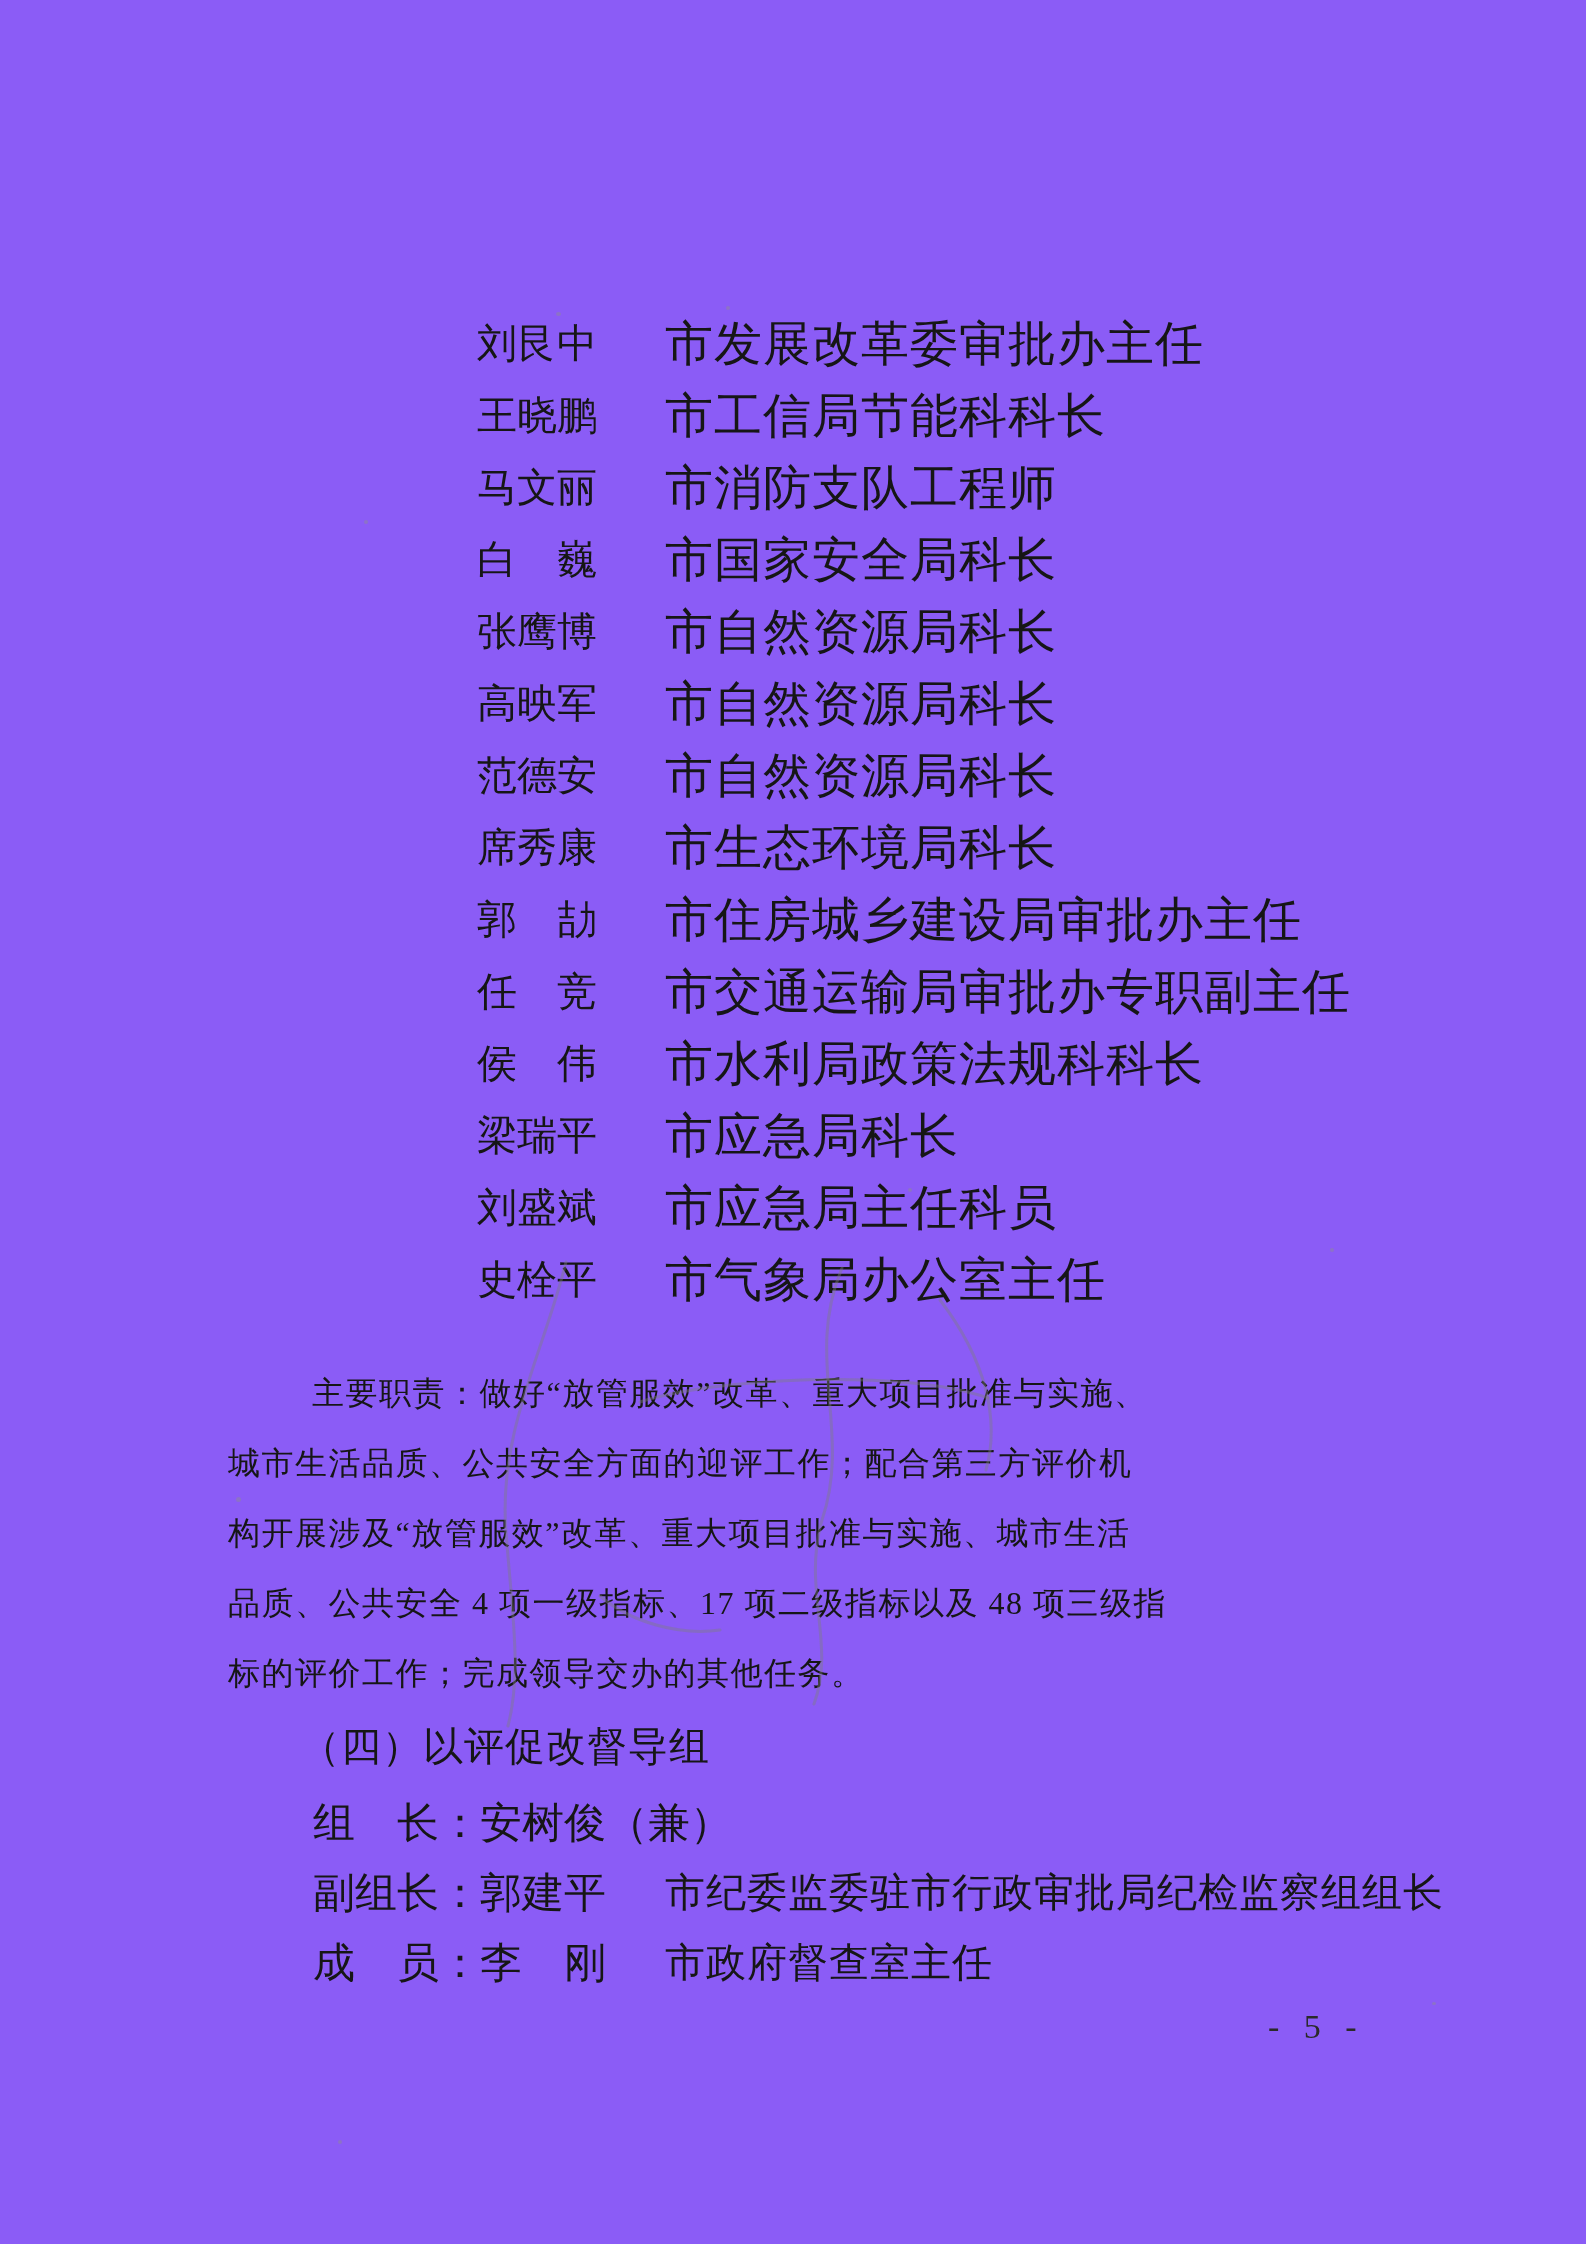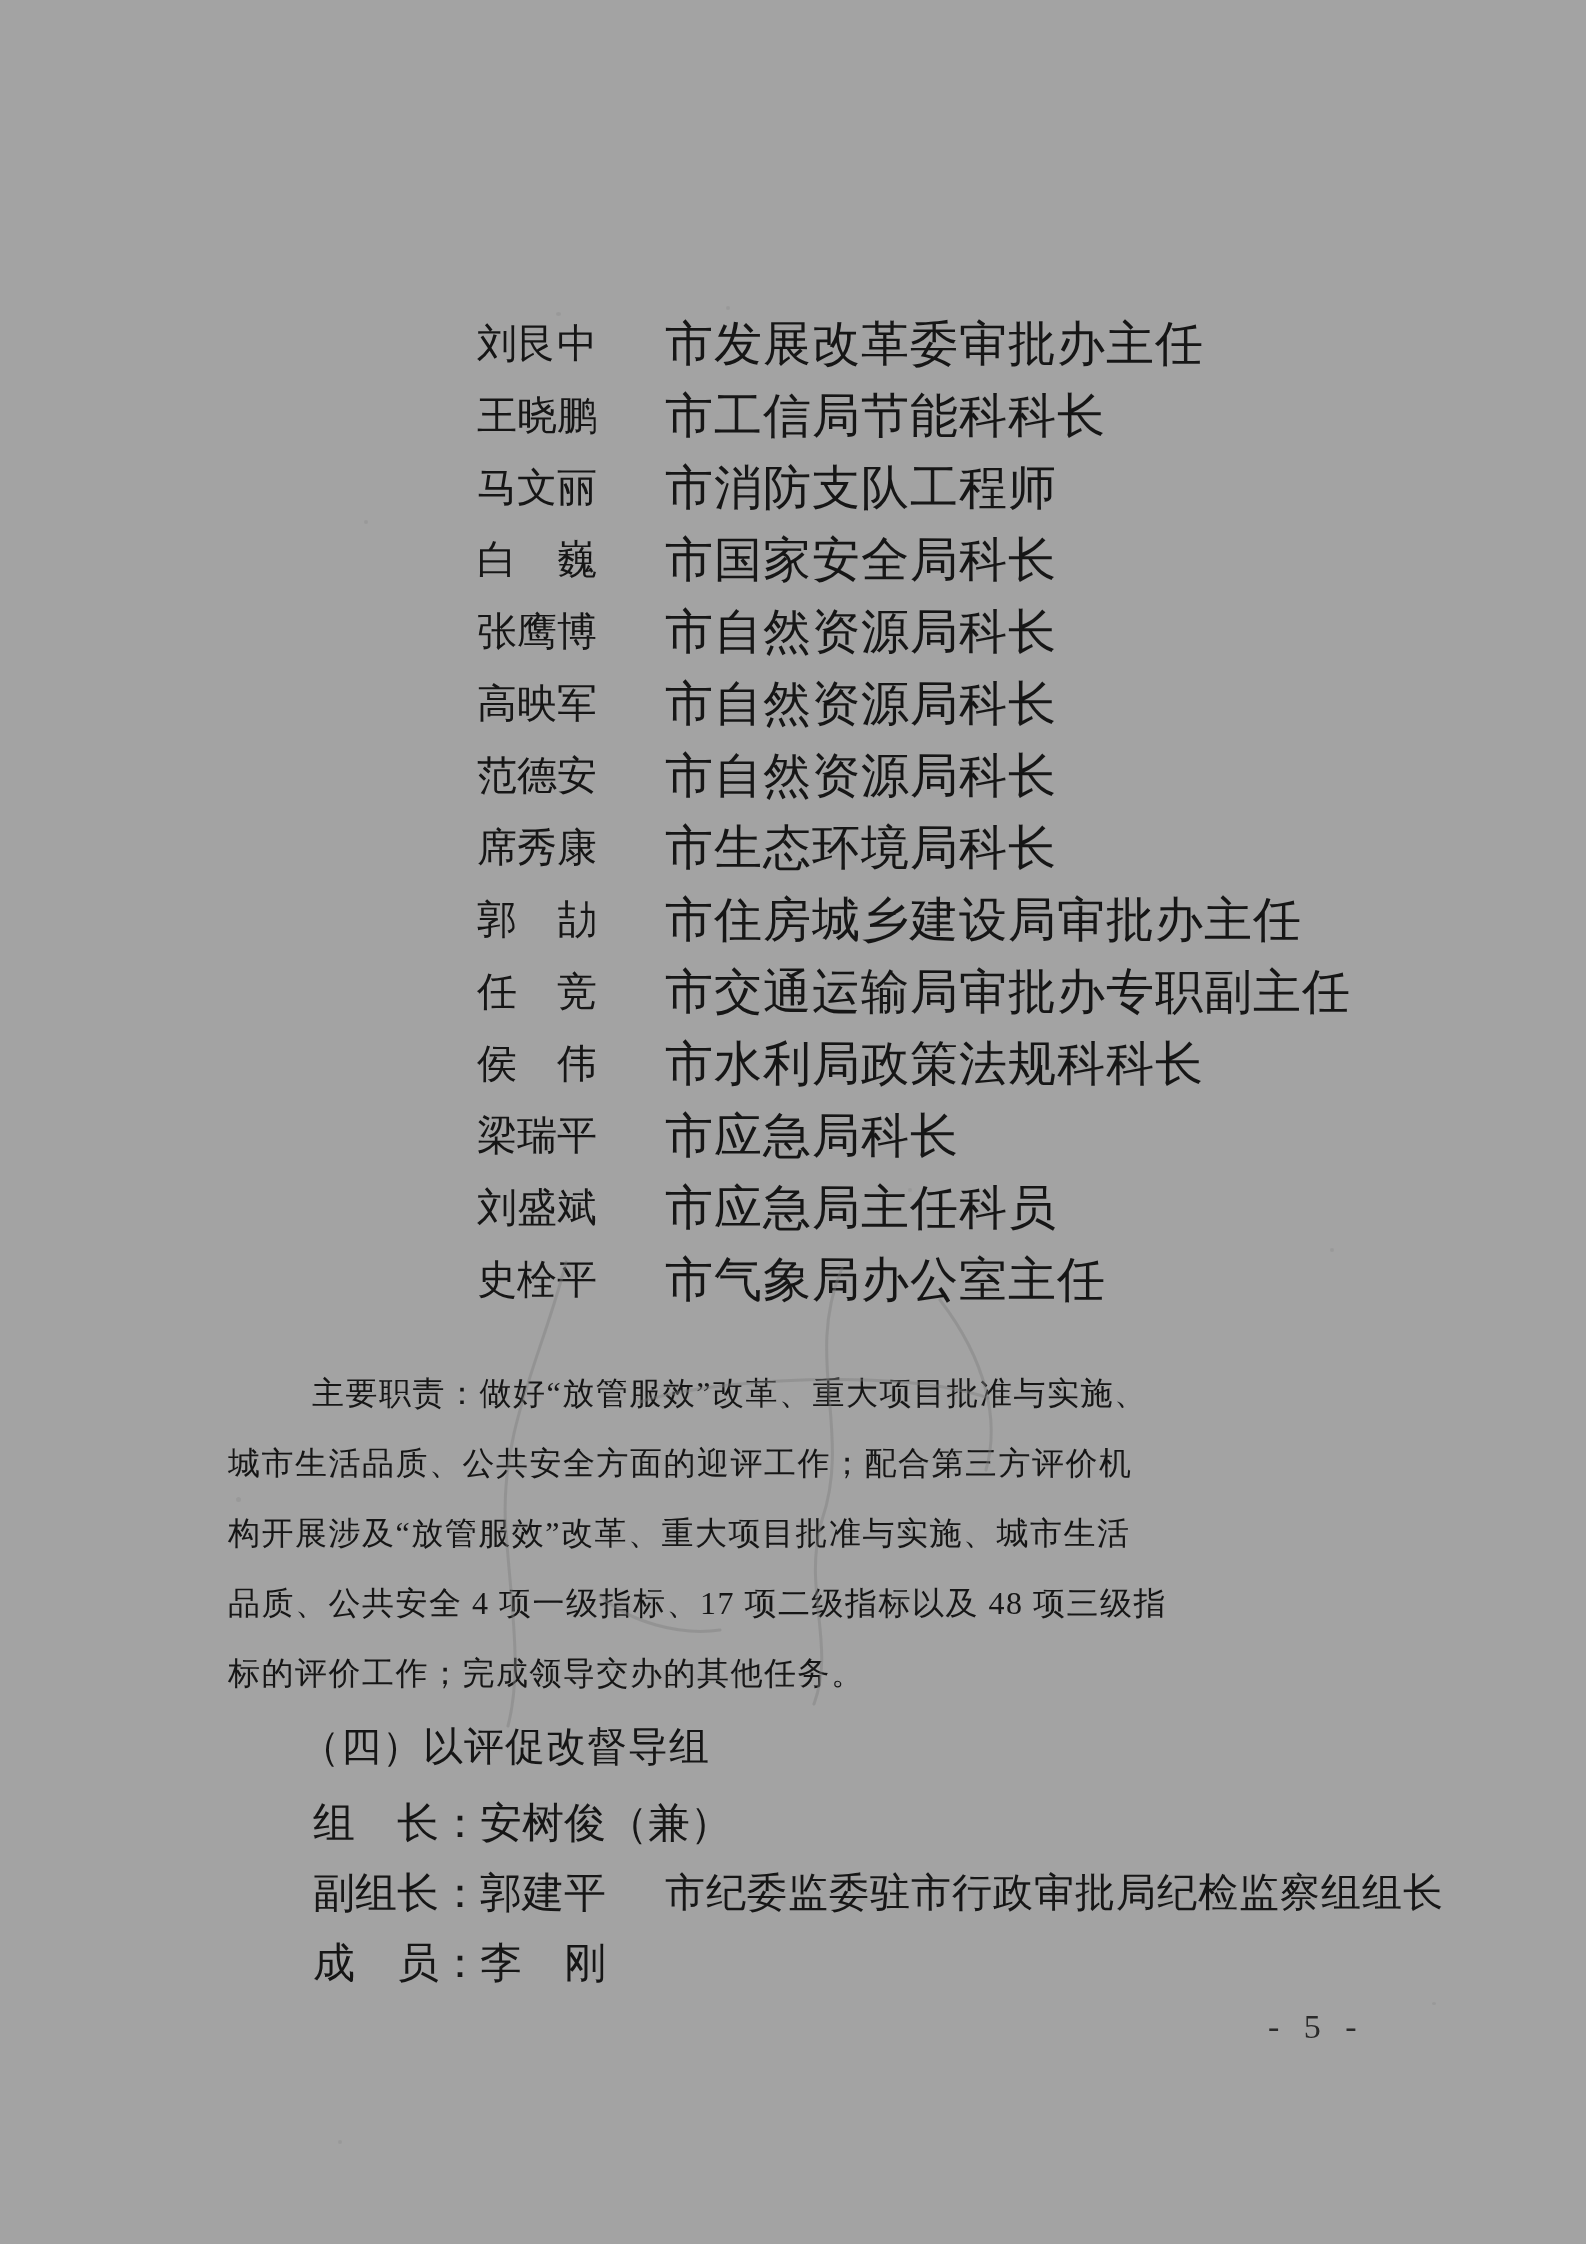--- a/index.html
+++ b/index.html
@@ -4,21 +4,21 @@
 <style>
   html, body {
     margin: 0;
     padding: 0;
     background: #e8e8e8;
   }
   .page {
     position: relative;
     width: 1586px;
     height: 2244px;
-    background: #a3a3a3;
+    background: #8b5cf6;
     overflow: hidden;
     font-family: "Liberation Serif", "DejaVu Serif", serif;
     color: #161616;
   }
   
   .roster {
     position: absolute;
     top: 308px;
     left: 477px;
     width: 1000px;
@@ -197,20 +197,21 @@
       <span class="group-name">安树俊（兼）</span>
     </div>
     <div class="group-row">
       <span class="group-label">副组长：</span>
       <span class="group-name">郭建平</span>
       <span class="group-title">市纪委监委驻市行政审批局纪检监察组组长</span>
     </div>
     <div class="group-row">
       <span class="group-label">成　员：</span>
       <span class="group-name">李　刚</span>
+      <span class="group-title">市政府督查室主任</span>
     </div>
   </div>
 
   <div class="page-number">- 5 -</div>
 
   <svg class="scan-marks" width="1586" height="2244" viewBox="0 0 1586 2244">
     <g fill="none" stroke="#7e7e7e" stroke-opacity="0.42" stroke-width="3" stroke-linecap="round">
       <path d="M 566 1262 C 544 1352, 498 1432, 506 1532 C 512 1612, 522 1672, 508 1726"></path>
       <path d="M 842 1268 C 804 1358, 852 1432, 822 1520 C 802 1590, 836 1644, 814 1704"></path>
       <path d="M 640 1402 C 712 1378, 902 1368, 988 1398"></path>

